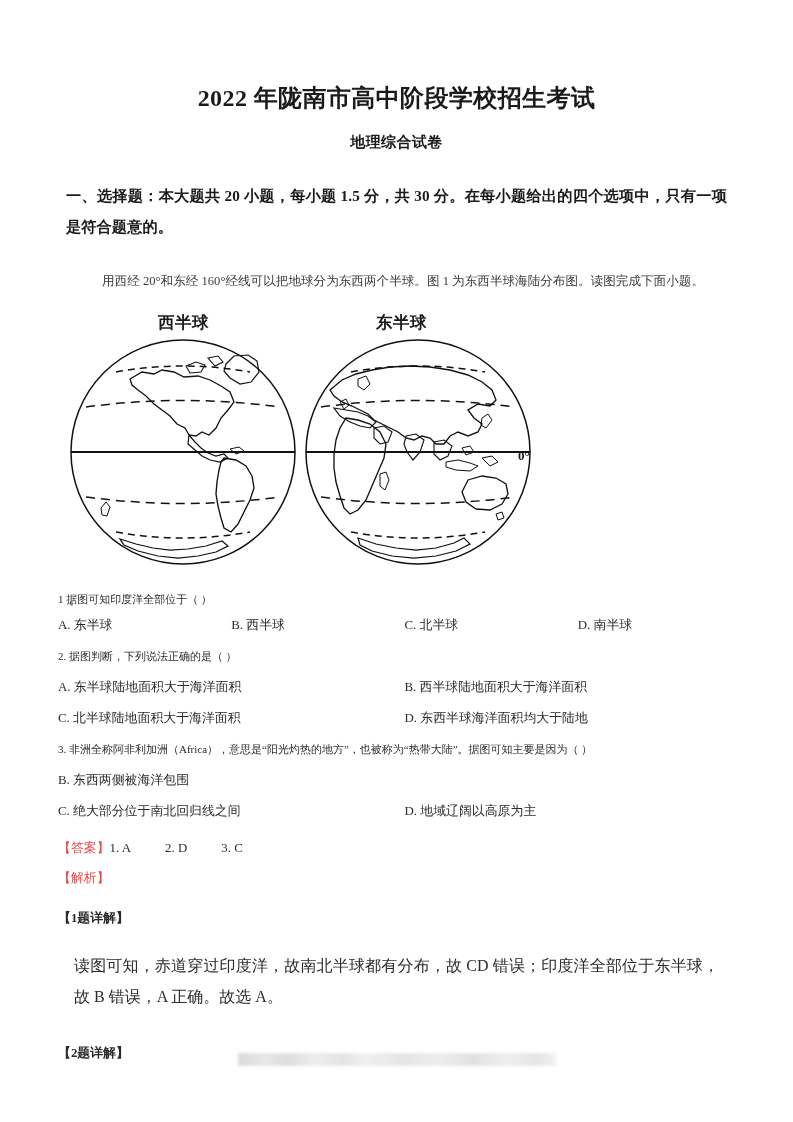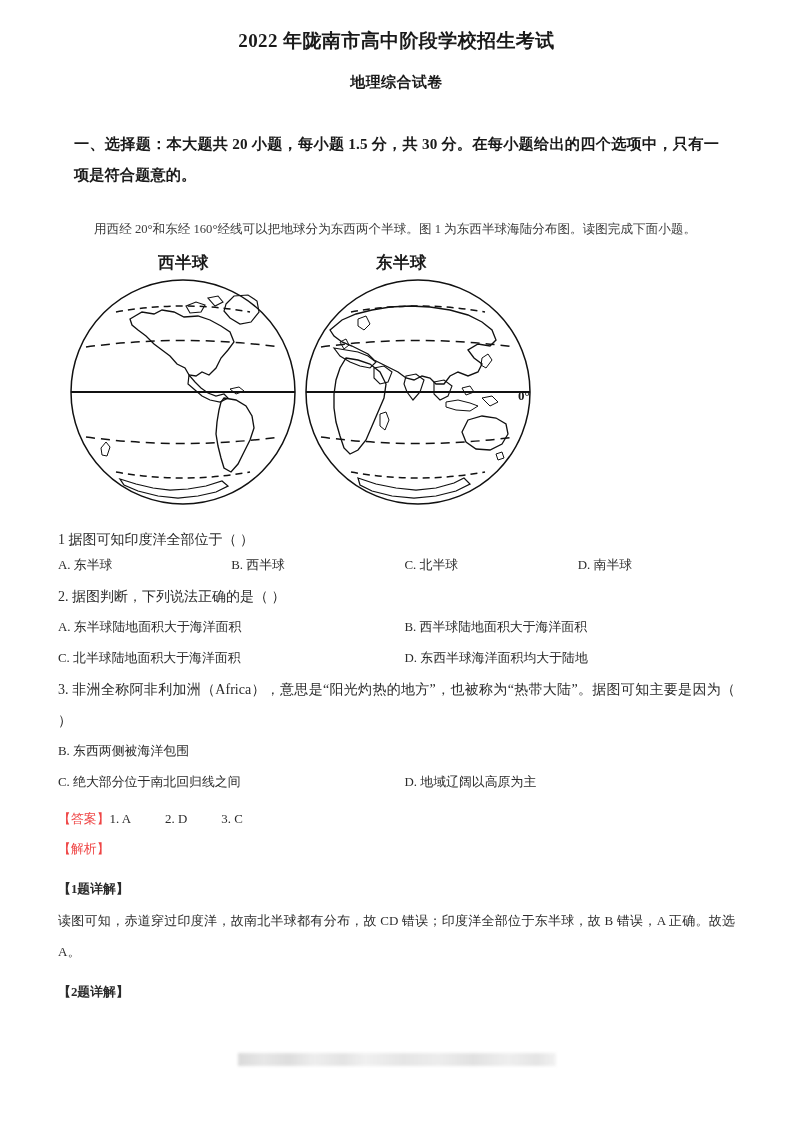--- a/index.html
+++ b/index.html
@@ -20,53 +20,53 @@
     left: 0; top: 0;
     width: 793px;
     height: 1122px;
     box-sizing: border-box;
     padding: 0 58px;
   }
 
   
   .doc-title {
     text-align: center;
-    font-size: 19px;
+    font-size: 24px;
     font-weight: bold;
     letter-spacing: 0.4px;
     margin: 0;
-    padding-top: 30px;
+    padding-top: 84px;
     line-height: 1.2;
   }
   .doc-subtitle {
     text-align: center;
     font-size: 15px;
     font-weight: bold;
     letter-spacing: 0.4px;
     margin: 0;
     padding-top: 20px;
     line-height: 1.2;
   }
 
   
   .section-head {
     font-size: 15.2px;
     font-weight: bold;
     line-height: 31px;
-    margin: 16px;
+    margin: 8px;
     padding-top: 21px;
     text-align: justify;
     letter-spacing: 0.1px;
   }
 
   
   .stem {
     font-size: 12.6px;
     line-height: 30px;
-    margin: 8px;
+    margin: 16px;
     padding-top: 8px;
     text-indent: 28px;
     color: #3a3a3a;
     text-align: justify;
   }
 
   
   .figure {
     position: relative;
     width: 100%;
@@ -96,21 +96,21 @@
   .equator-label {
     position: absolute;
     left: 460px;
     top: 136px;
     font-size: 13px;
     font-weight: bold;
   }
 
   
   .q-text {
-    font-size: 14px;
+    font-size: 11px;
     line-height: 31px;
     margin: 0;
     color: #2b2b2b;
     text-align: justify;
   }
   .q-first {
     padding-top: 4px;
   }
   .speck {
     display: block;
@@ -157,23 +157,23 @@
   }
   .detail-tag {
     font-size: 12.9px;
     line-height: 31px;
     margin: 0;
     padding-top: 10px;
     color: #2b2b2b;
     font-weight: bold;
   }
   .detail-body {
-    font-size: 13px;
-    line-height: 31px;
-    margin: 0;
+    font-size: 16px;
+    line-height: 31px;
+    margin: 16px;
     color: #2b2b2b;
     text-align: justify;
   }
 
   
   .watermark {
     position: absolute;
     left: 238px;
     top: 1053px;
     width: 318px;

